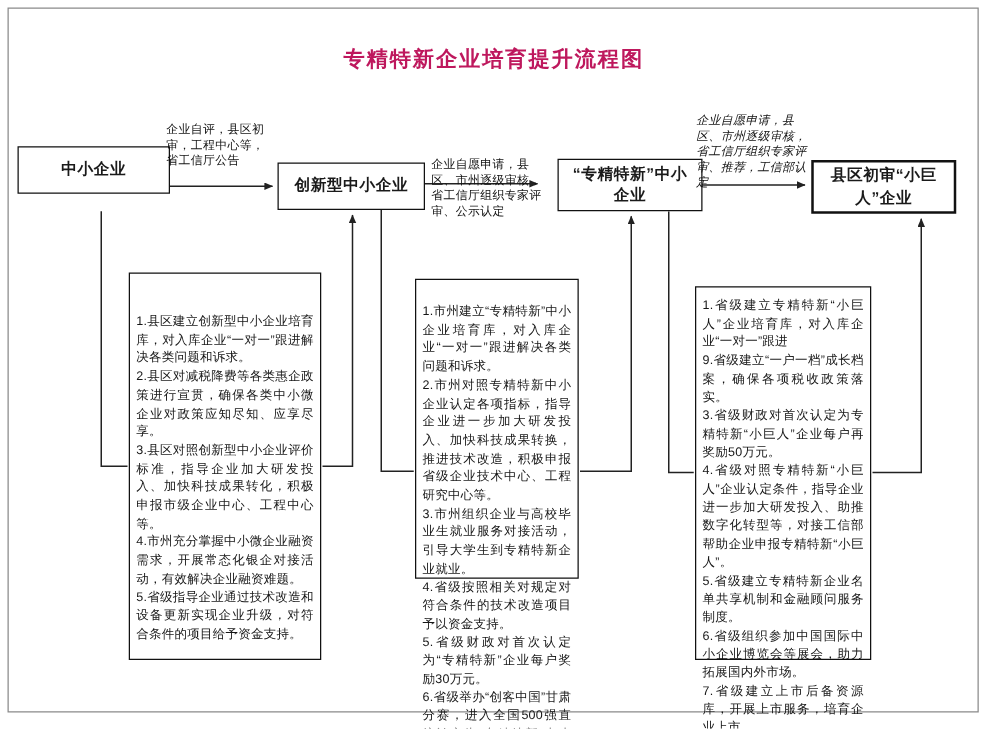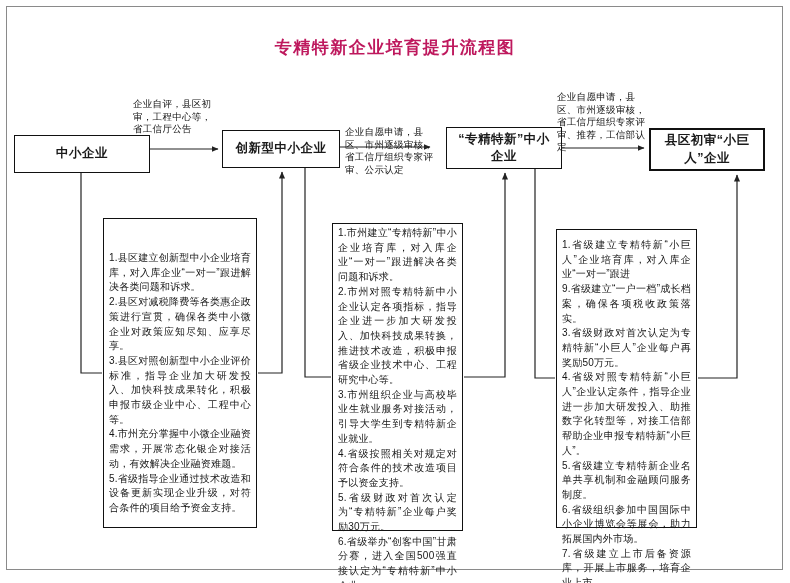--- a/index.html
+++ b/index.html
@@ -18,38 +18,38 @@
   }
   .connectors{position:absolute;left:0;top:0;}
   .ln{stroke:#222;stroke-width:1.2;fill:none;}
   .arr{marker-end:url(#arrowhead);}
   .stage-box{
     position:absolute;box-sizing:border-box;border:1.6px solid #111;
     display:flex;align-items:center;justify-content:center;text-align:center;
     font-size:12.5px;font-weight:bold;line-height:1.4;padding:2px 8px;
     letter-spacing:0.5px;background:#fff;
   }
-  #stage-1{left:14px;top:135px;width:136px;height:38px;align-items:center;}
+  #stage-1{left:14px;top:117px;width:122px;height:38px;align-items:center;}
   #stage-2{left:222px;top:130px;width:118px;height:38px;}
   #stage-3{left:446px;top:127px;width:116px;height:42px;}
   #stage-4{left:649px;top:128px;width:116px;height:43px;border-width:2.5px;}
   .transition-label{
     position:absolute;font-size:9.5px;line-height:12.5px;letter-spacing:0.3px;
     color:#111;font-weight:500;
   }
   #trans-1{left:133px;top:98px;width:86px;}
   #trans-2{left:345px;top:94px;width:92px;margin-top:32px;}
-  #trans-3{left:557px;top:91px;width:92px;}
+  #trans-3{left:557px;top:91px;width:92px;font-style:italic;}
   .detail-box{
     position:absolute;box-sizing:border-box;border:1.6px solid #111;
     background:#fff;font-size:10px;line-height:14.7px;letter-spacing:0.2px;
     text-align:justify;color:#161616;
   }
   #detail-1{left:103px;top:218px;width:154px;height:310px;padding:32px 5px 6px 5px;}
-  #detail-2{left:332px;top:223px;width:131px;height:308px;padding:2px 5px 6px 5px;}
+  #detail-2{left:332px;top:223px;width:131px;height:240px;padding:19px 5px 6px 5px;}
   #detail-3{left:556px;top:229px;width:141px;height:299px;padding:8px 5px 18px 5px;}
   .detail-item{margin:0;}
 </style>
 </head>
 <body>
 
 <div id="stage">
 
   <div class="page-border"></div>
 

